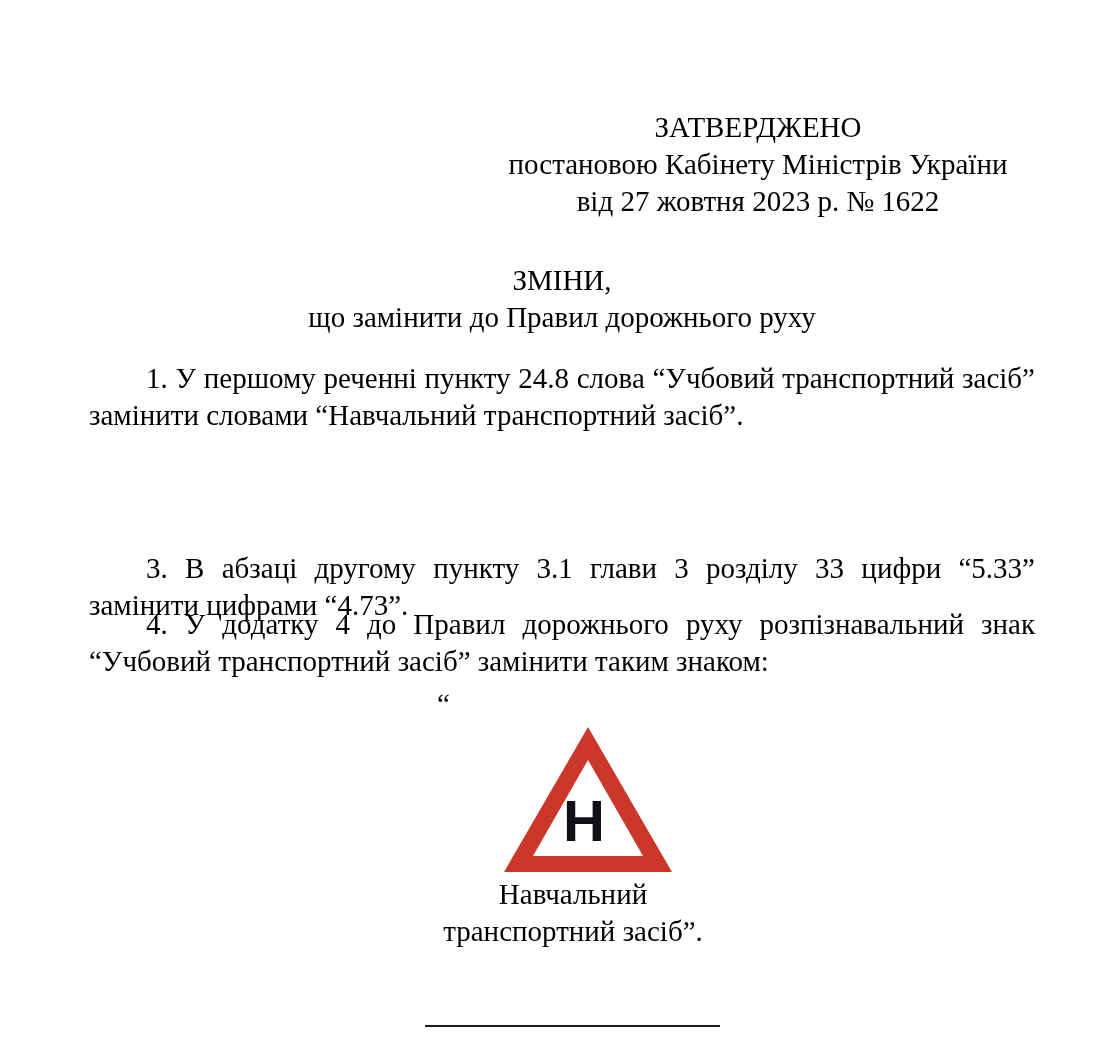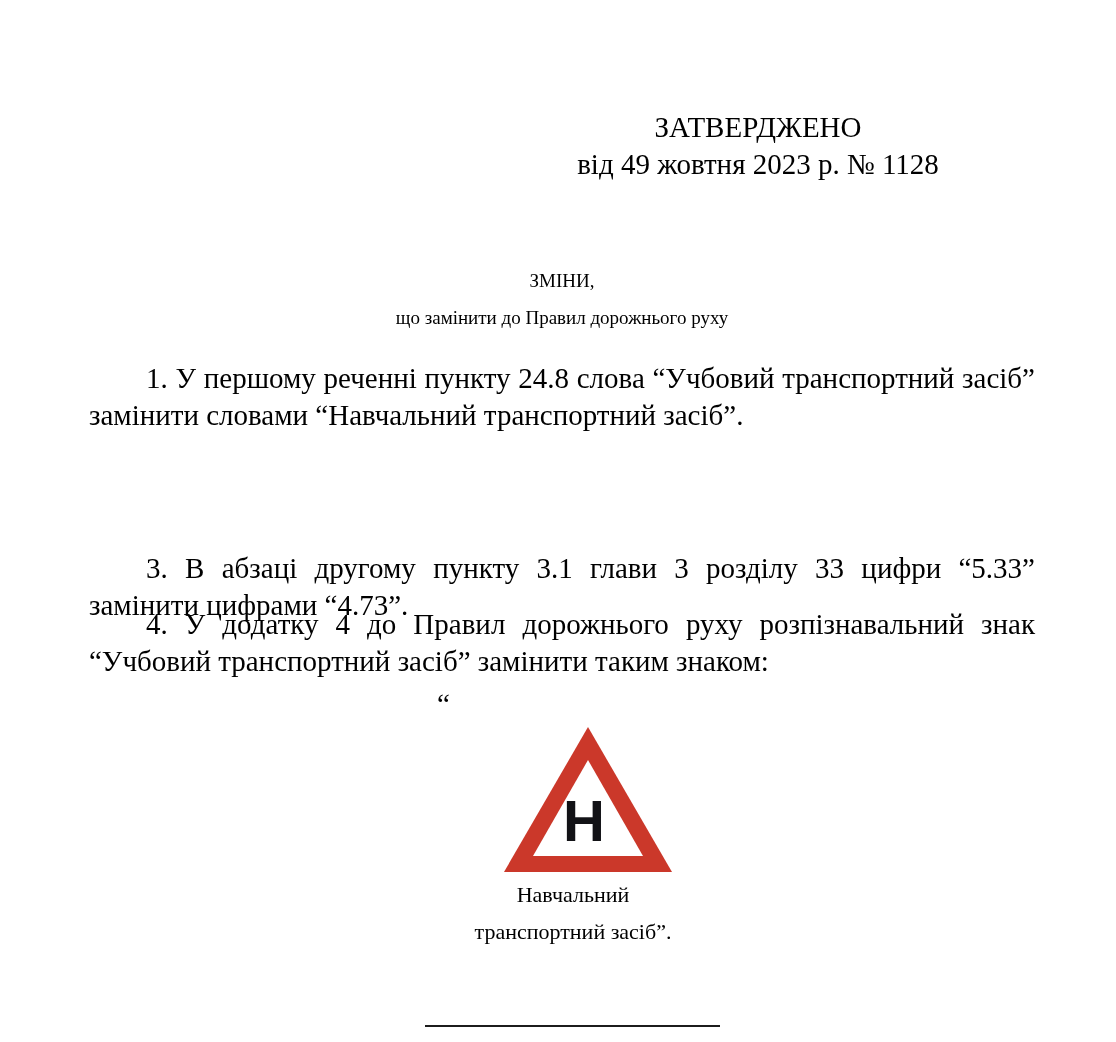--- a/index.html
+++ b/index.html
@@ -26,21 +26,21 @@
     font-size: 29px;
     line-height: 37px;
     white-space: nowrap;
   }
   .doc-title {
     position: absolute;
     left: 89px;
     top: 238px;
     width: 946px;
     text-align: center;
-    font-size: 19px;
+    font-size: 29px;
     line-height: 37px;
   }
   .para {
     position: absolute;
     left: 89px;
     width: 946px;
     margin: 0;
     font-size: 29px;
     line-height: 37px;
     text-align: justify;
@@ -70,40 +70,41 @@
     font-family: "Liberation Sans", "DejaVu Sans", sans-serif;
     font-weight: bold;
     font-size: 58px;
   }
   .caption {
     position: absolute;
     left: 300px;
     top: 852px;
     width: 546px;
     text-align: center;
-    font-size: 22px;
+    font-size: 29px;
     line-height: 37px;
   }
   .bottom-rule {
     position: absolute;
     left: 425px;
     top: 1001px;
     width: 295px;
     height: 0;
     border-top: 2.5px solid #1c1c1c;
   }
 </style>
 </head>
 <body>
 
 <div class="page">
 
   <div class="approval">
     <div>ЗАТВЕРДЖЕНО</div>
-    <div>від 49 жовтня 2023 р. № 1128</div>
+    <div>постановою Кабінету Міністрів України</div>
+    <div>від 27 жовтня 2023 р. № 1622</div>
   </div>
 
   <div class="doc-title">
     <div>ЗМІНИ,</div>
     <div>що замінити до Правил дорожнього руху</div>
   </div>
 
   <p class="para" style="top:336px">1. У першому реченні пункту 24.8 слова “Учбовий транспортний засіб” замінити словами “Навчальний транспортний засіб”.</p>
 
 

